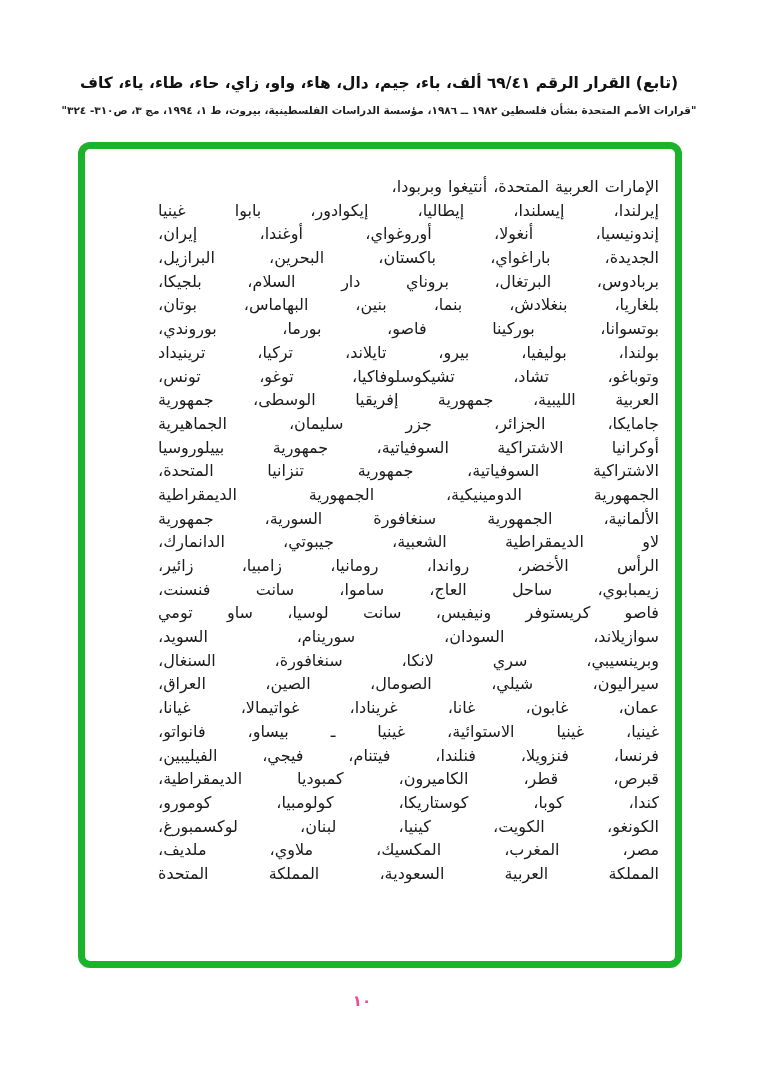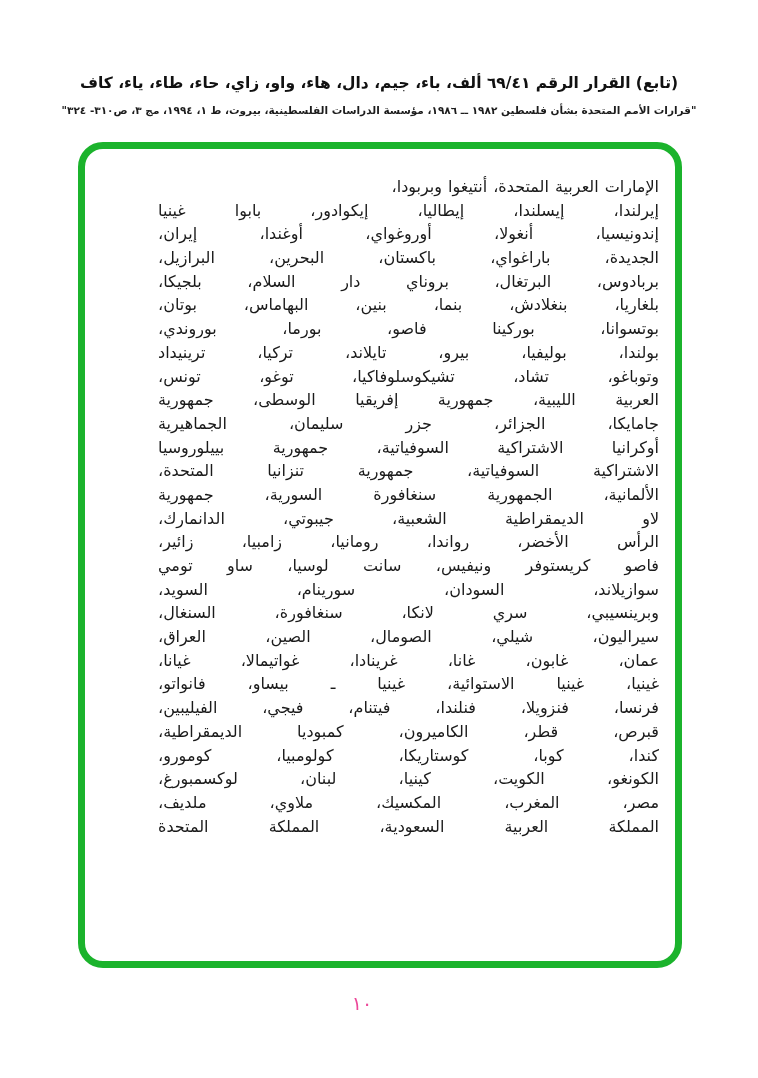--- a/index.html
+++ b/index.html
@@ -23,21 +23,21 @@
     position:absolute;top:104px;left:30px;right:30px;
     direction:rtl;text-align:center;
     font-size:10.5px;font-weight:bold;
     color:#1c1c1c;
   }
   .green-box{
     position:absolute;left:78px;top:142px;
     width:604px;height:826px;
     box-sizing:border-box;
     border:7px solid #1bb32c;
-    border-radius:25px;
+    border-radius:12px;
     background:#ffffff;
     padding:26px 16px 0 73px;
   }
   .country-list{direction:rtl;}
   .country-list .line{
     direction:rtl;
     font-size:16px;
     line-height:23.7px;
     text-align:justify;
     text-align-last:justify;
@@ -45,21 +45,21 @@
     color:#1a1a1a;
     height:23.7px;
     overflow:hidden;
   }
   .country-list .line.first{
     text-align-last:right;
   }
   .page-number{
     position:absolute;top:992px;left:0;right:34px;
     text-align:center;
-    font-size:19px;font-weight:normal;
+    font-size:15px;font-weight:bold;
     color:#ec4899;
   }
 </style>
 </head>
 <body>
 
 <div class="sheet">
 
   <div class="header-title">(تابع) القرار الرقم ٦٩/٤١ ألف، باء، جيم، دال، هاء، واو، زاي، حاء، طاء، ياء، كاف</div>
 
@@ -73,23 +73,25 @@
       <div class="line">الجديدة، باراغواي، باكستان، البحرين، البرازيل،</div>
       <div class="line">بربادوس، البرتغال، بروناي دار السلام، بلجيكا،</div>
       <div class="line">بلغاريا، بنغلادش، بنما، بنين، البهاماس، بوتان،</div>
       <div class="line">بوتسوانا، بوركينا فاصو، بورما، بوروندي،</div>
       <div class="line">بولندا، بوليفيا، بيرو، تايلاند، تركيا، ترينيداد</div>
       <div class="line">وتوباغو، تشاد، تشيكوسلوفاكيا، توغو، تونس،</div>
       <div class="line">العربية الليبية، جمهورية إفريقيا الوسطى، جمهورية</div>
       <div class="line">جامايكا، الجزائر، جزر سليمان، الجماهيرية</div>
       <div class="line">أوكرانيا الاشتراكية السوفياتية، جمهورية بييلوروسيا</div>
       <div class="line">الاشتراكية السوفياتية، جمهورية تنزانيا المتحدة،</div>
+      <div class="line">الجمهورية الدومينيكية، الجمهورية الديمقراطية</div>
       <div class="line">الألمانية، الجمهورية سنغافورة السورية، جمهورية</div>
       <div class="line">لاو الديمقراطية الشعبية، جيبوتي، الدانمارك،</div>
       <div class="line">الرأس الأخضر، رواندا، رومانيا، زامبيا، زائير،</div>
+      <div class="line">زيمبابوي، ساحل العاج، ساموا، سانت فنسنت،</div>
       <div class="line">فاصو كريستوفر ونيفيس، سانت لوسيا، ساو تومي</div>
       <div class="line">سوازيلاند، السودان، سورينام، السويد،</div>
       <div class="line">وبرينسيبي، سري لانكا، سنغافورة، السنغال،</div>
       <div class="line">سيراليون، شيلي، الصومال، الصين، العراق،</div>
       <div class="line">عمان، غابون، غانا، غرينادا، غواتيمالا، غيانا،</div>
       <div class="line">غينيا، غينيا الاستوائية، غينيا ـ بيساو، فانواتو،</div>
       <div class="line">فرنسا، فنزويلا، فنلندا، فيتنام، فيجي، الفيليبين،</div>
       <div class="line">قبرص، قطر، الكاميرون، كمبوديا الديمقراطية،</div>
       <div class="line">كندا، كوبا، كوستاريكا، كولومبيا، كومورو،</div>
       <div class="line">الكونغو، الكويت، كينيا، لبنان، لوكسمبورغ،</div>

